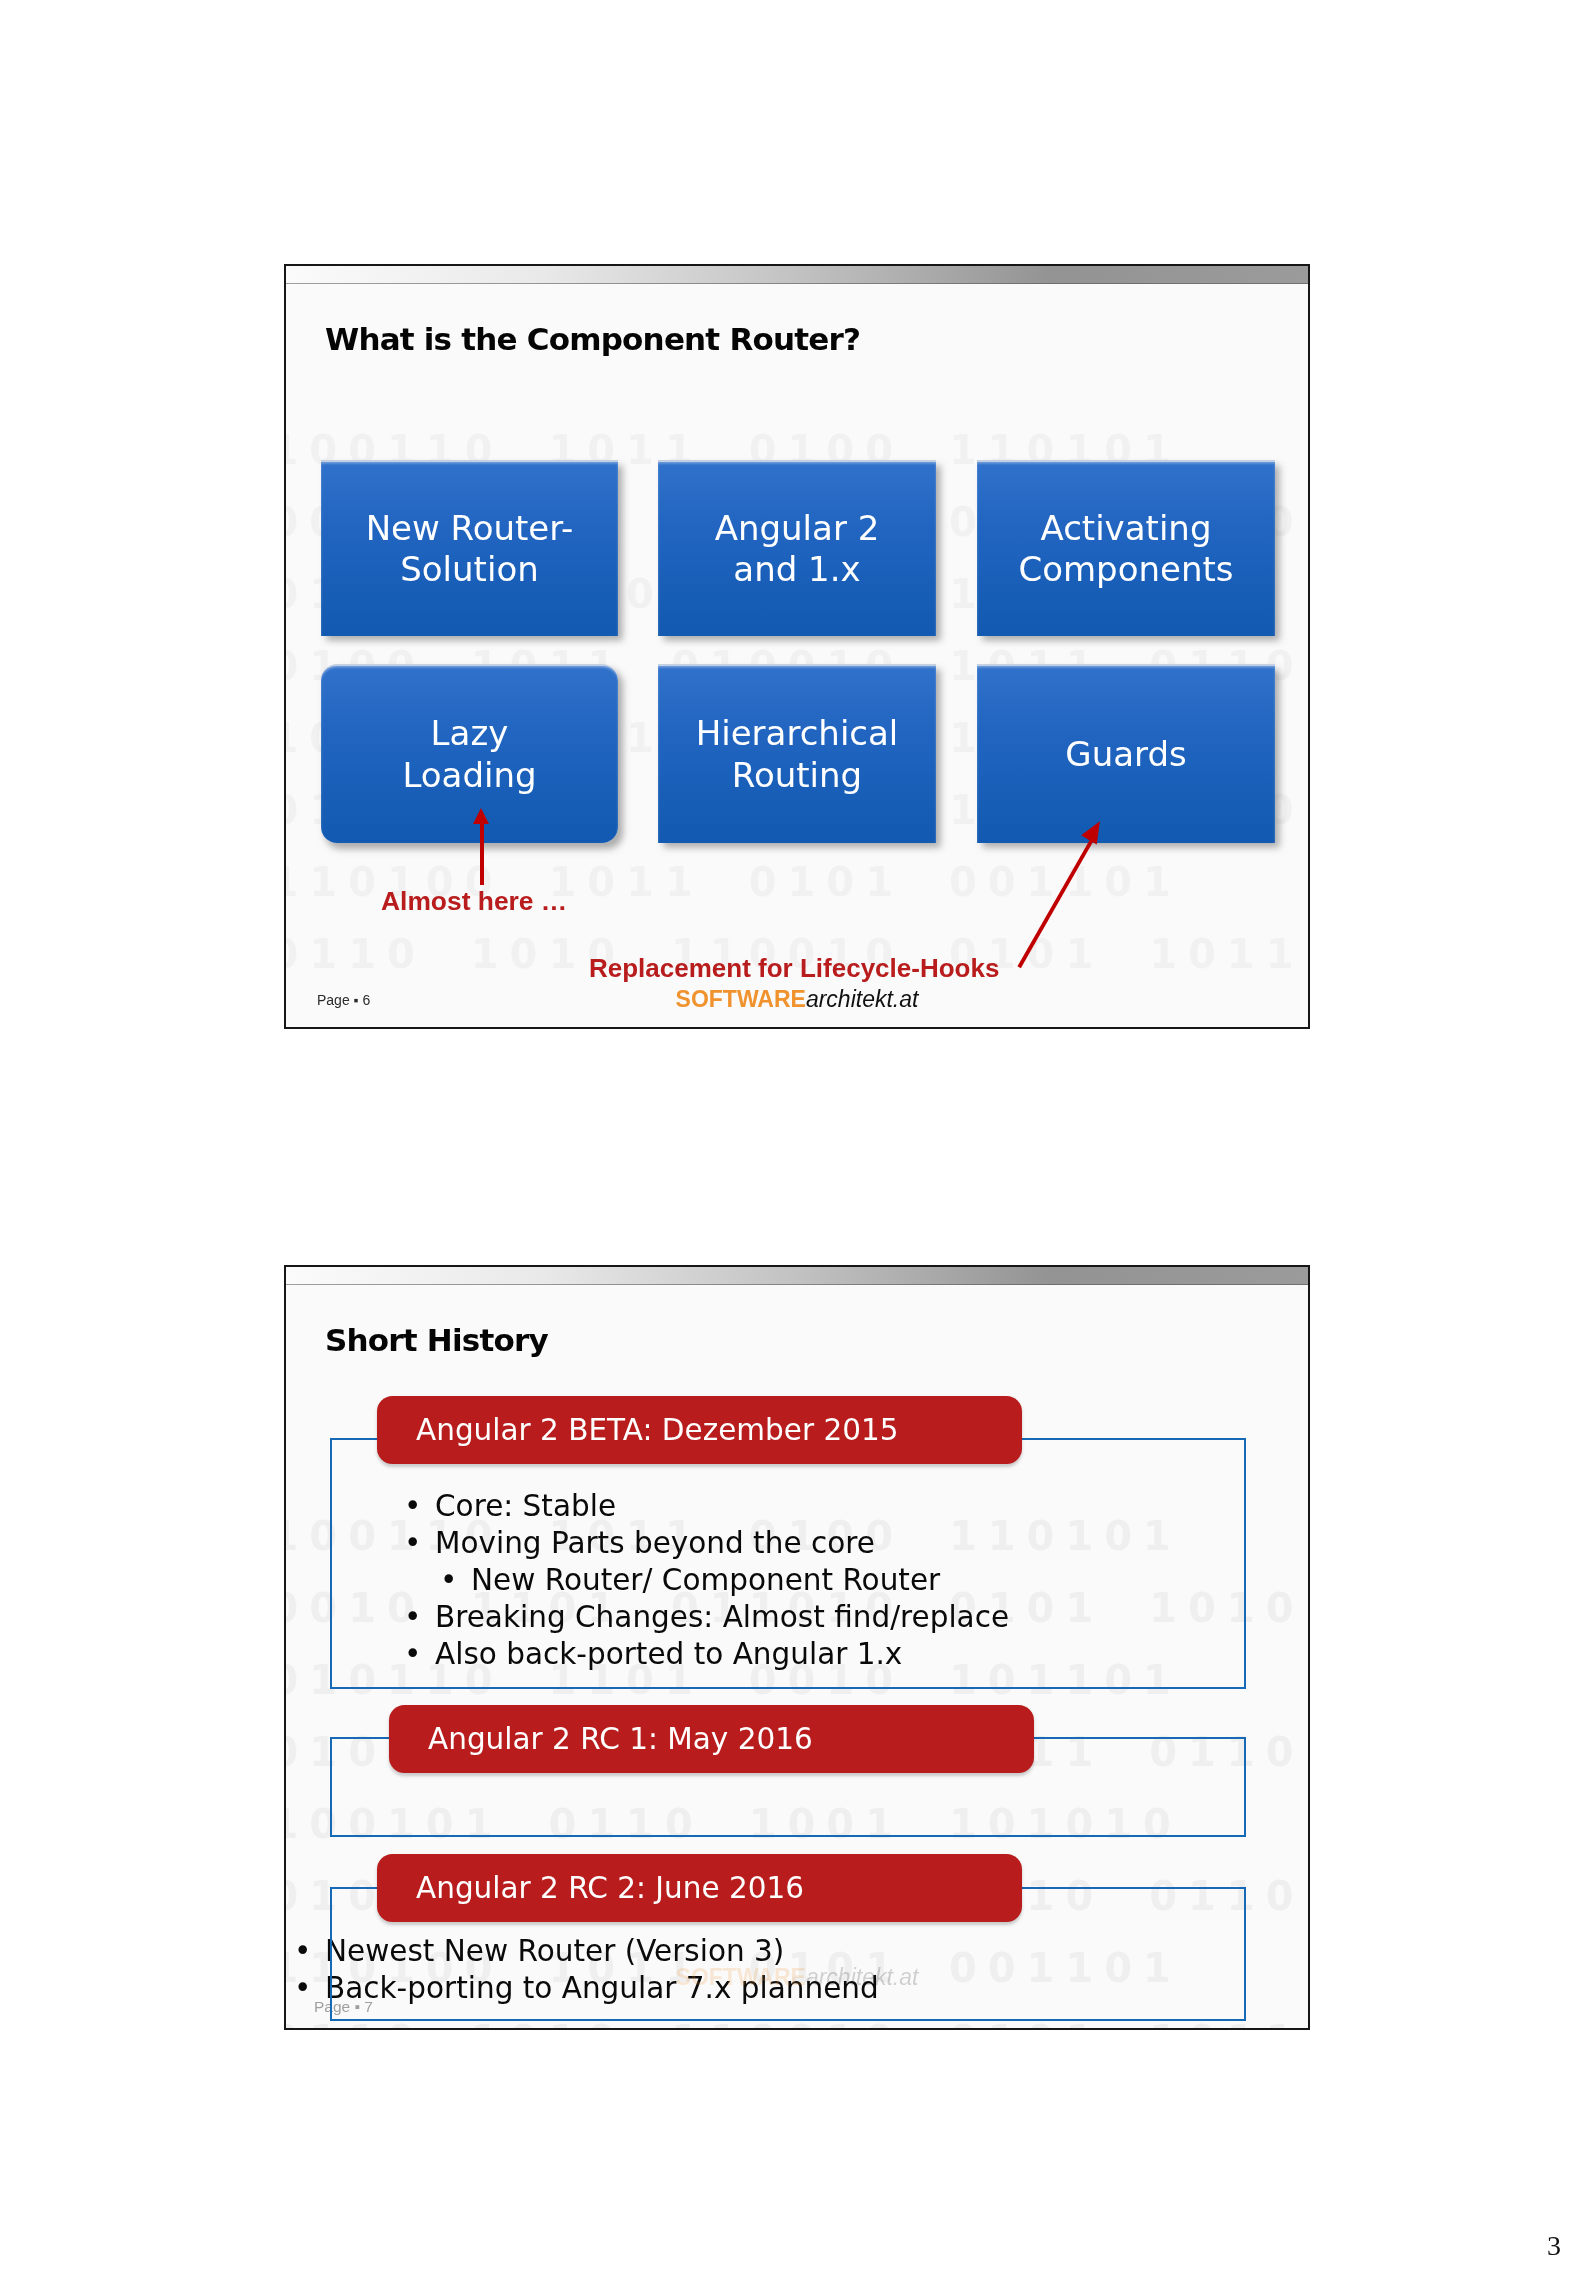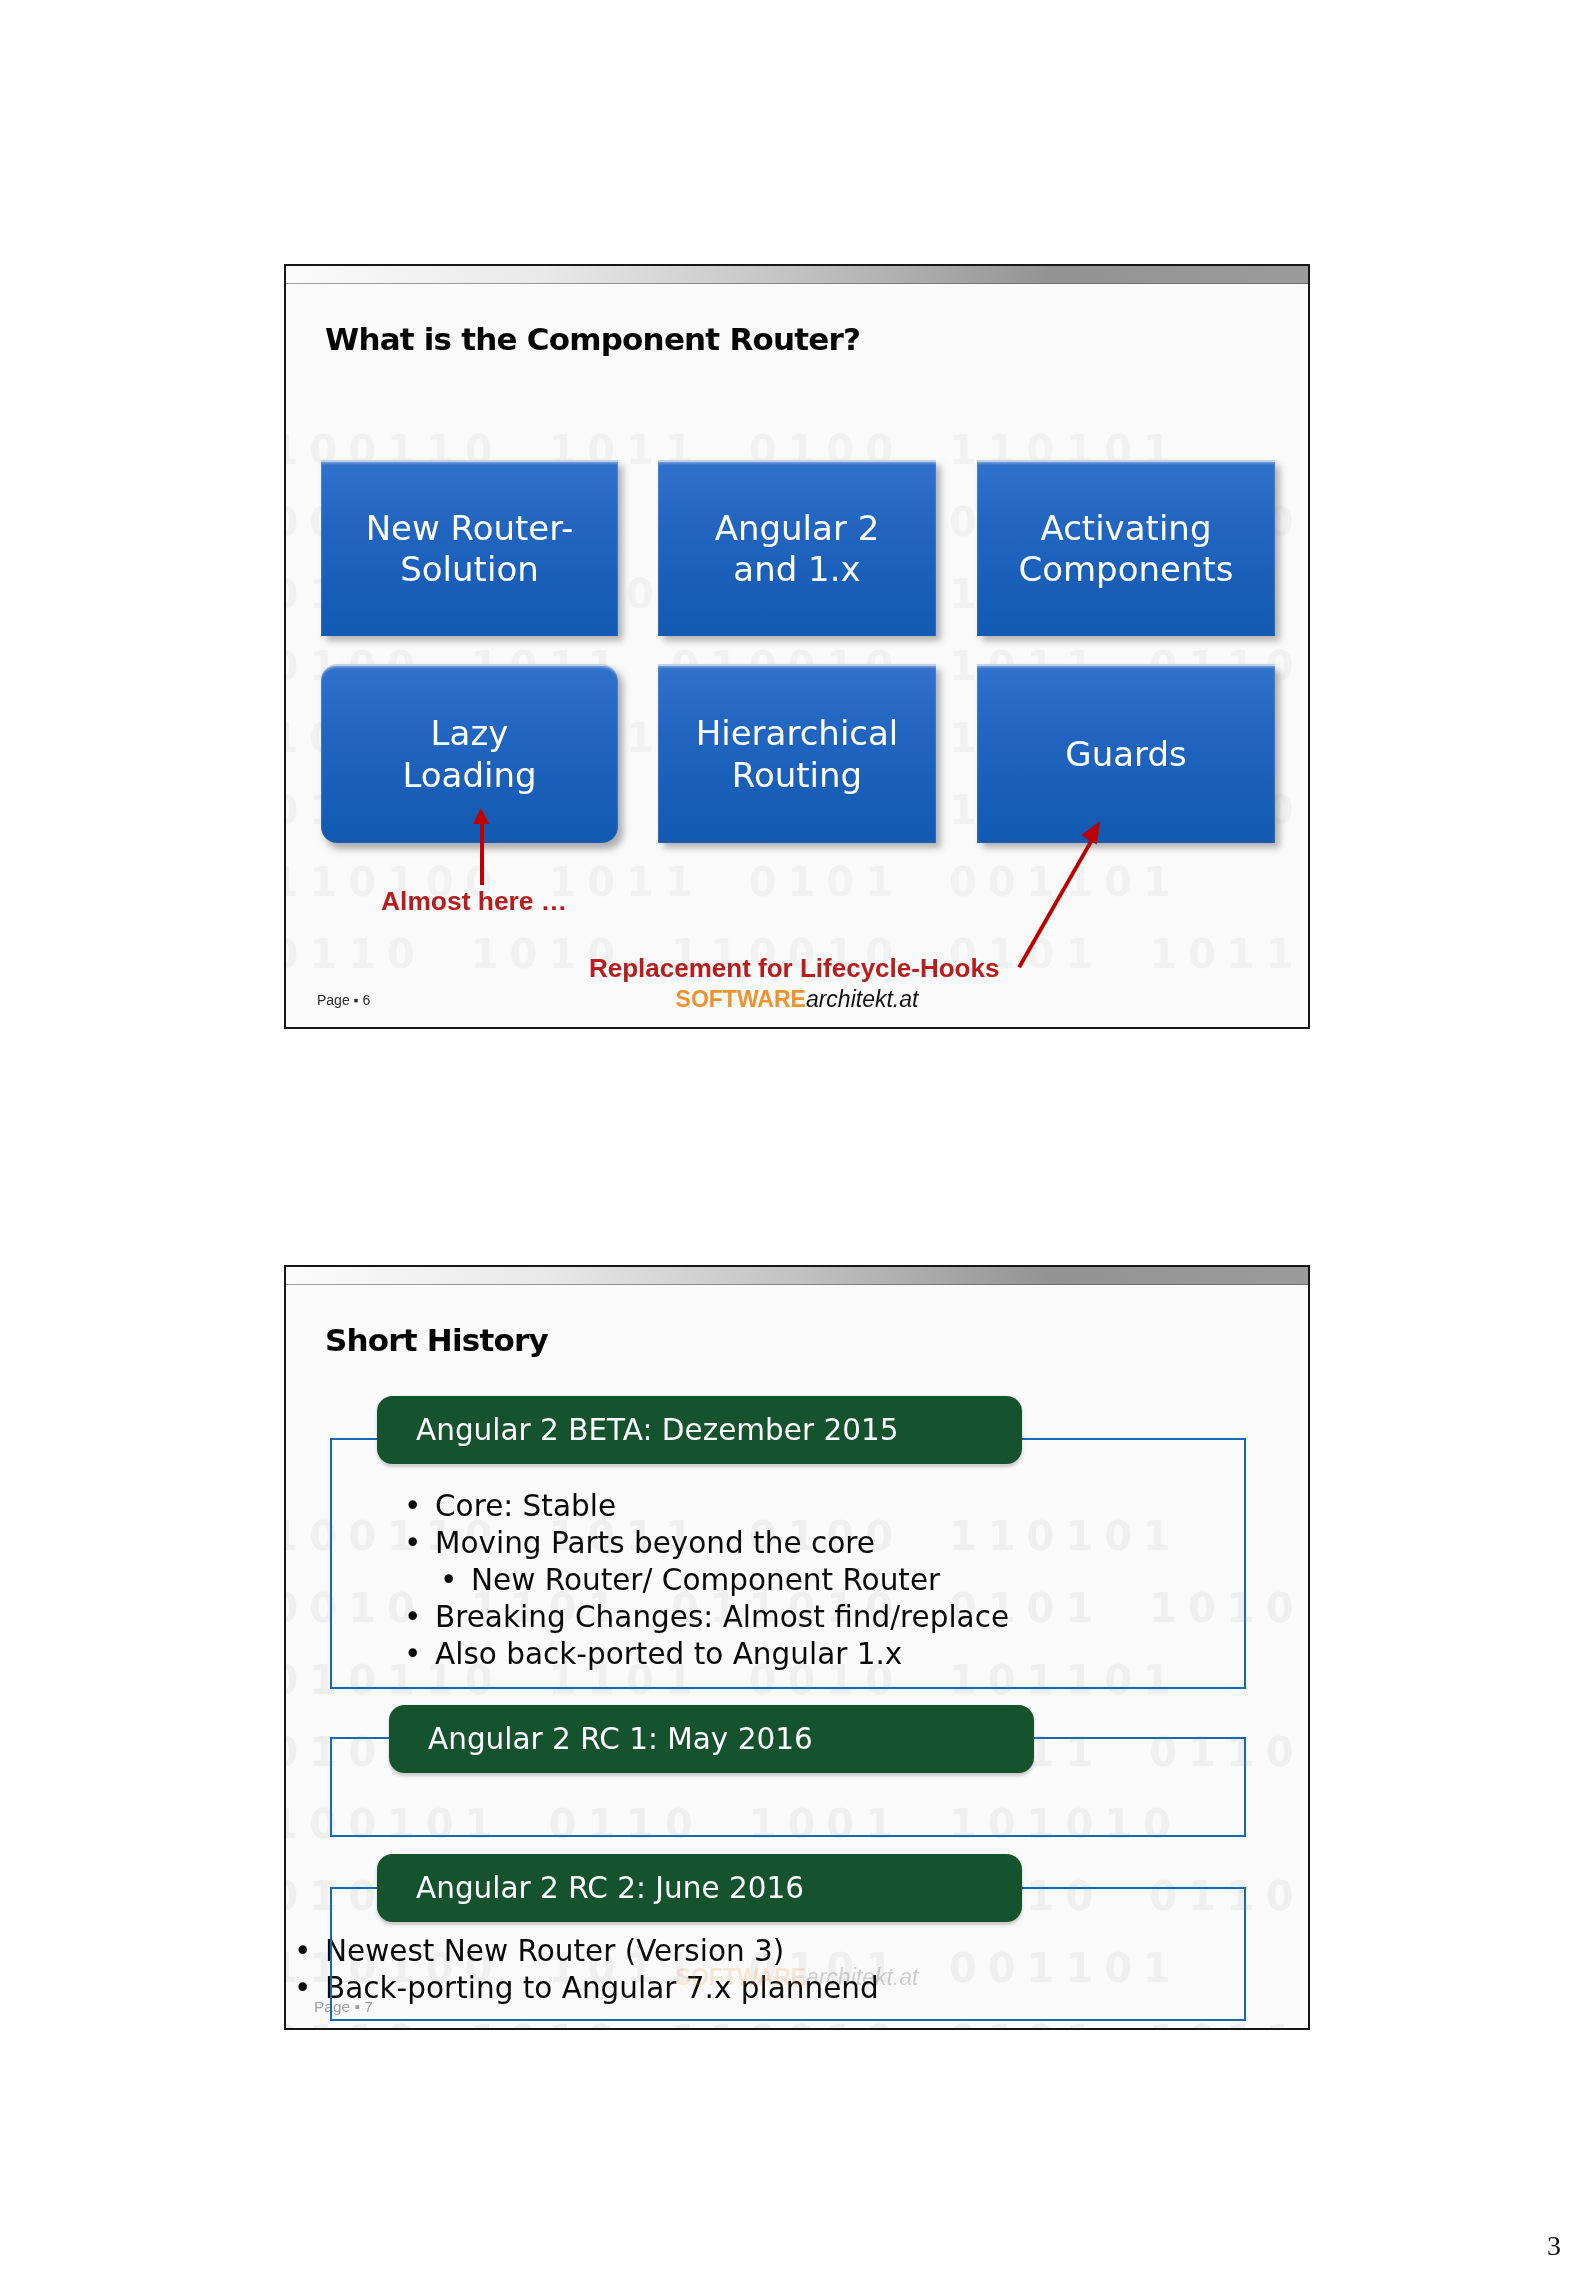--- a/index.html
+++ b/index.html
@@ -60,21 +60,21 @@
   .watermark-logo{position:absolute;left:0;right:0;top:697px;text-align:center;
                   font-size:23px;opacity:.18;white-space:nowrap;z-index:1;}
 
   
   .obox{position:absolute;left:44px;width:916px;border:2.3px solid #1768b5;
         box-sizing:border-box;background:transparent;z-index:2;}
   .obox1{top:171px;height:251px;}
   .obox2{top:470px;height:100px;}
   .obox3{top:620px;height:134px;}
   .shead{position:absolute;left:91px;width:645px;height:68px;border-radius:15.5px;
-         background:#14532d;color:#ffffff;font-size:29.5px;display:flex;align-items:center;
+         background:#b91c1c;color:#ffffff;font-size:29.5px;display:flex;align-items:center;
          padding-left:39px;box-sizing:border-box;z-index:3;white-space:nowrap;
          box-shadow:0 2.3px 3.1px rgba(60,60,60,.25);}
   .sh1{top:129px;}
   .sh2{top:438px;margin-left:12px;}
   .sh3{top:587px;}
   .bullets{position:absolute;left:0;right:0;padding-left:118px;box-sizing:border-box;}
   .bl1{top:221px;}
   .bl2{top:520px;}
   .bl3{top:666px;padding-left:8px;}
   .bullet{font-size:29.5px;color:#0a0a0a;line-height:37px;white-space:nowrap;}

